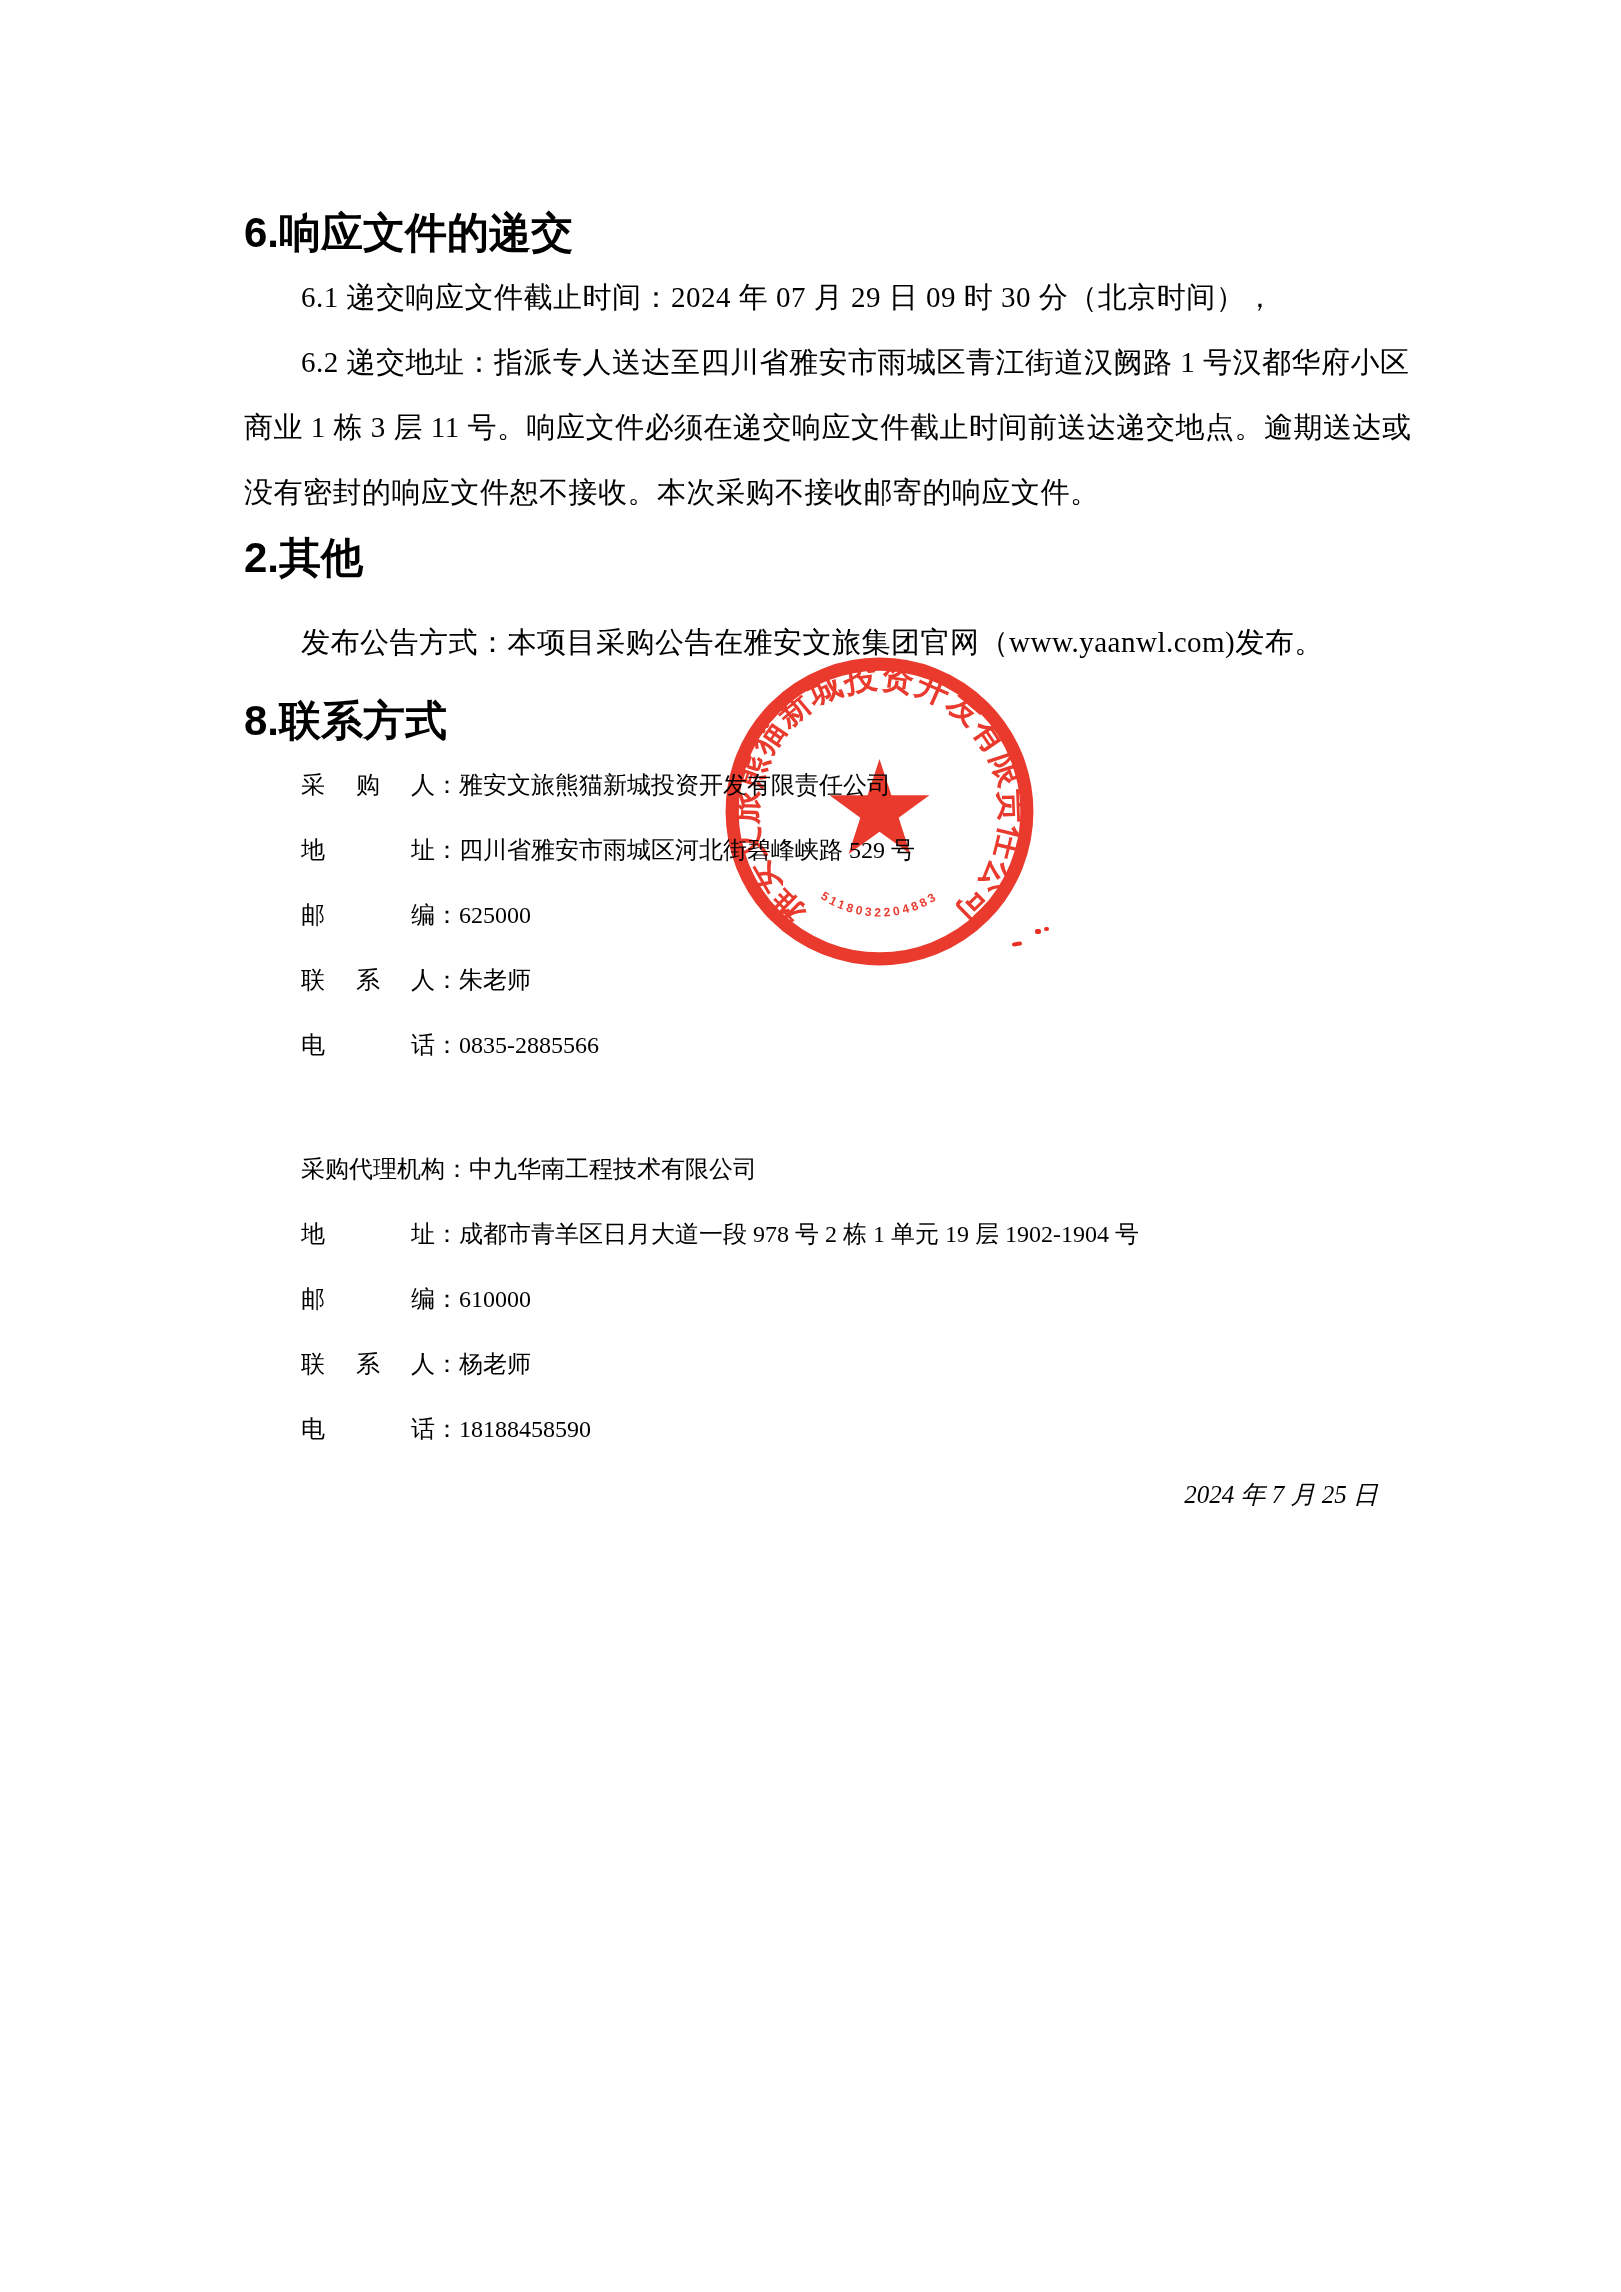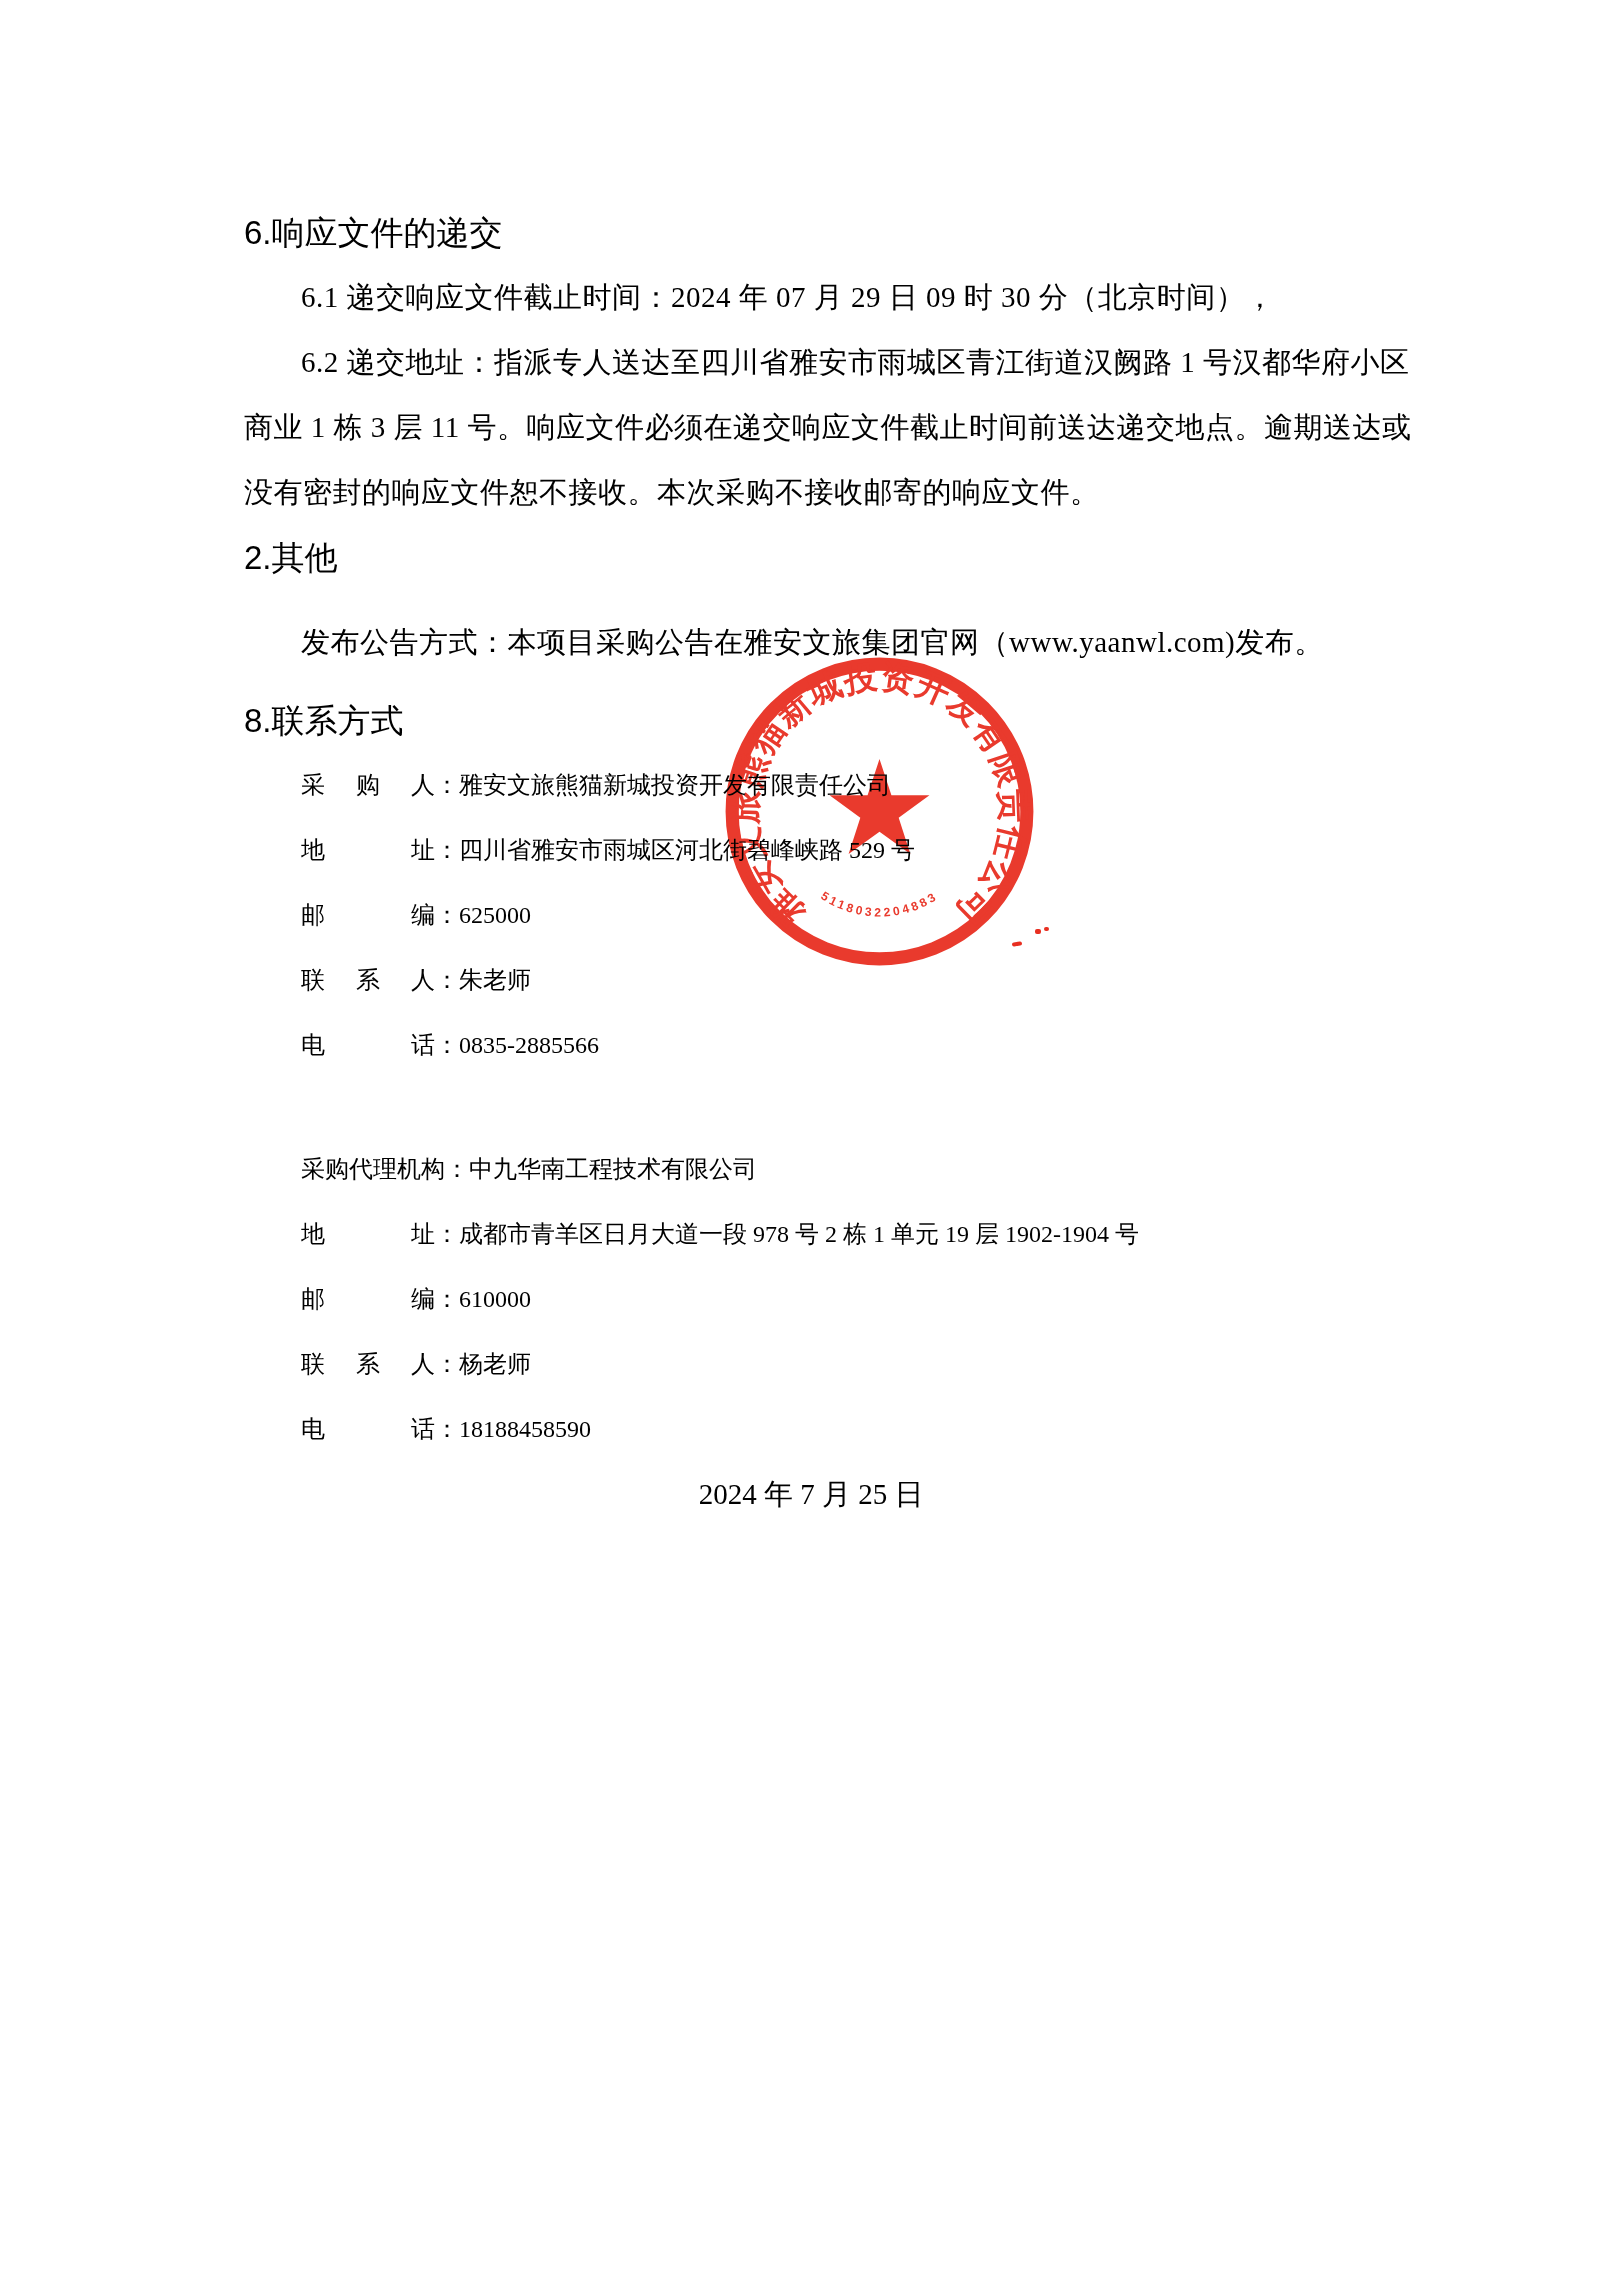--- a/index.html
+++ b/index.html
@@ -17,22 +17,22 @@
     width:1169px;
   }
   .ln{
     font-size:29px;
     line-height:65px;
     white-space:nowrap;
     letter-spacing:0.5px;
   }
   .heading{
     font-family:"Liberation Sans","DejaVu Sans",sans-serif;
-    font-weight:normal;
-    font-size:33px;
+    font-weight:bold;
+    font-size:42px;
     line-height:65px;
     white-space:nowrap;
   }
   .indent{padding-left:57px;}
   .row{
     display:flex;
     align-items:baseline;
     font-size:24px;
     line-height:65px;
     white-space:nowrap;
@@ -44,24 +44,25 @@
     text-align:justify;
     text-align-last:justify;
     -moz-text-align-last:justify;
   }
   .colon{display:inline-block;}
   .val{display:inline-block;}
   .gap-before-p7{margin-top:19.6px;}
   .gap-before-h8{margin-top:13.7px;}
   .gap-before-agency{margin-top:59px;}
   .date-line{
-    text-align:center;
+    text-align:right;
     padding-right:35px;
-    font-size:29px;
+    font-size:25px;
     line-height:65px;
+    font-style:italic;
   }
   
   .stamp{
     position:absolute;
     left:718px;top:650px;
     width:323px;height:323px;
     mix-blend-mode:multiply;
     opacity:0.95;
     pointer-events:none;
   }

